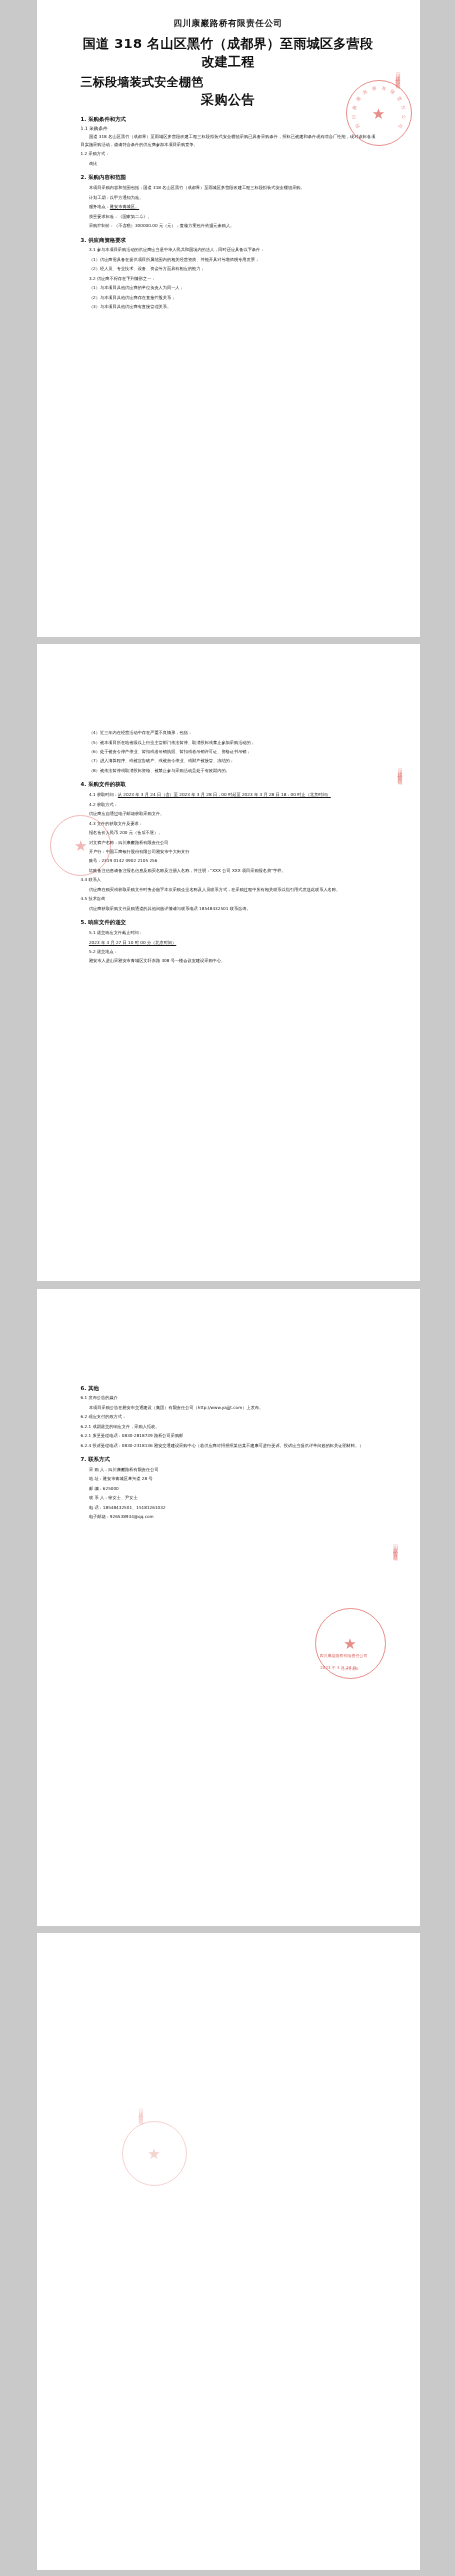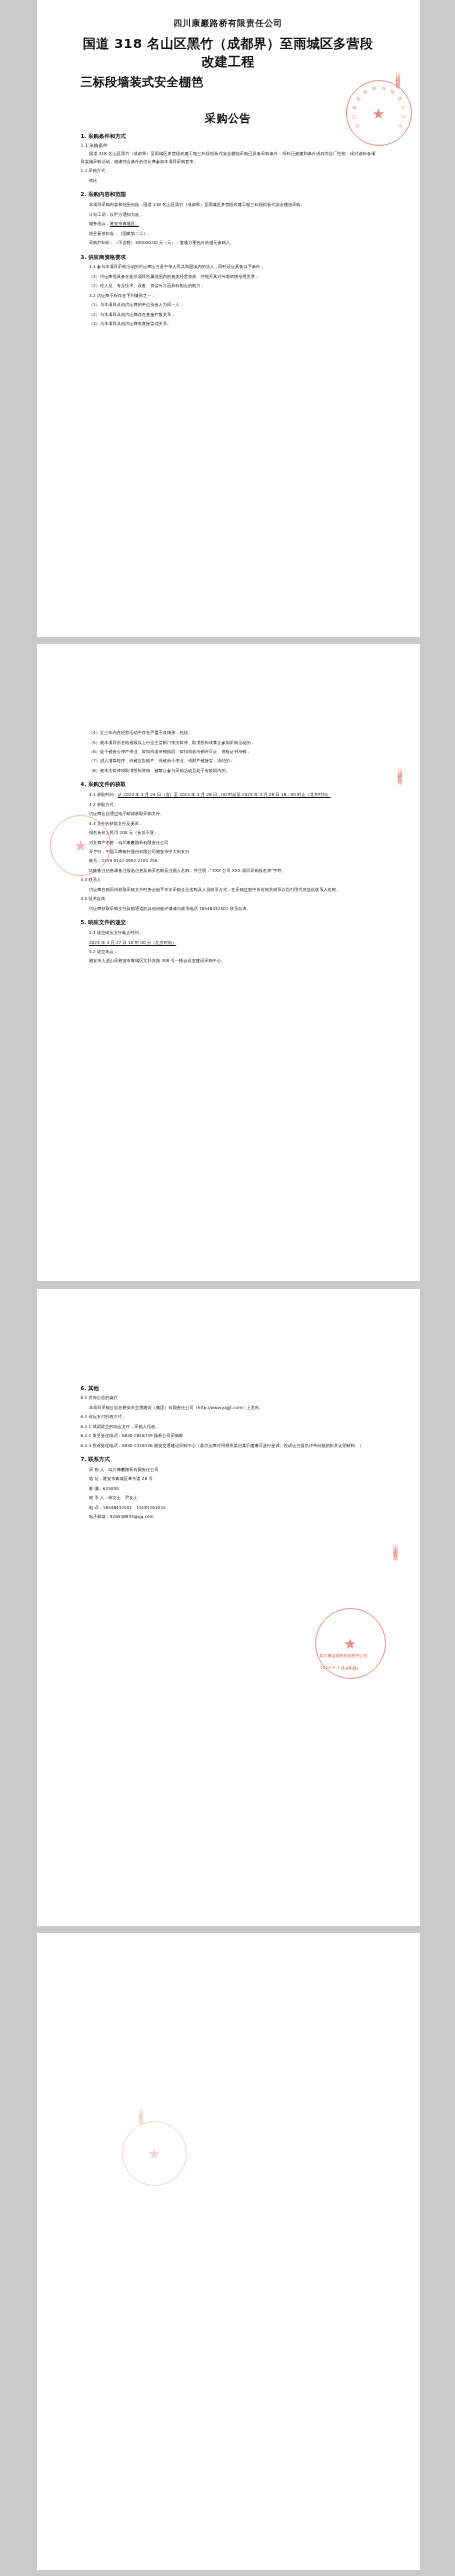--- a/index.html
+++ b/index.html
@@ -52,24 +52,24 @@
     text-align: left;
     font-size: 12px;
     font-weight: bold;
     color: #111;
     margin-top: 2.8px;
     letter-spacing: 0.3px;
     font-family: "DejaVu Sans", sans-serif;
   }
   .title3 {
     text-align: center;
-    font-size: 11px;
-    font-weight: bold;
-    color: #111;
-    margin-top: 20px;
+    font-size: 13px;
+    font-weight: bold;
+    color: #111;
+    margin-top: 0;
     letter-spacing: 0.6px;
     font-family: "DejaVu Sans", sans-serif;
   }
 
   .h2 {
     font-size: 5.4px;
     font-weight: bold;
     color: #111;
     margin: 6.8px 0 2.8px 0;
     font-family: "DejaVu Sans", sans-serif;

